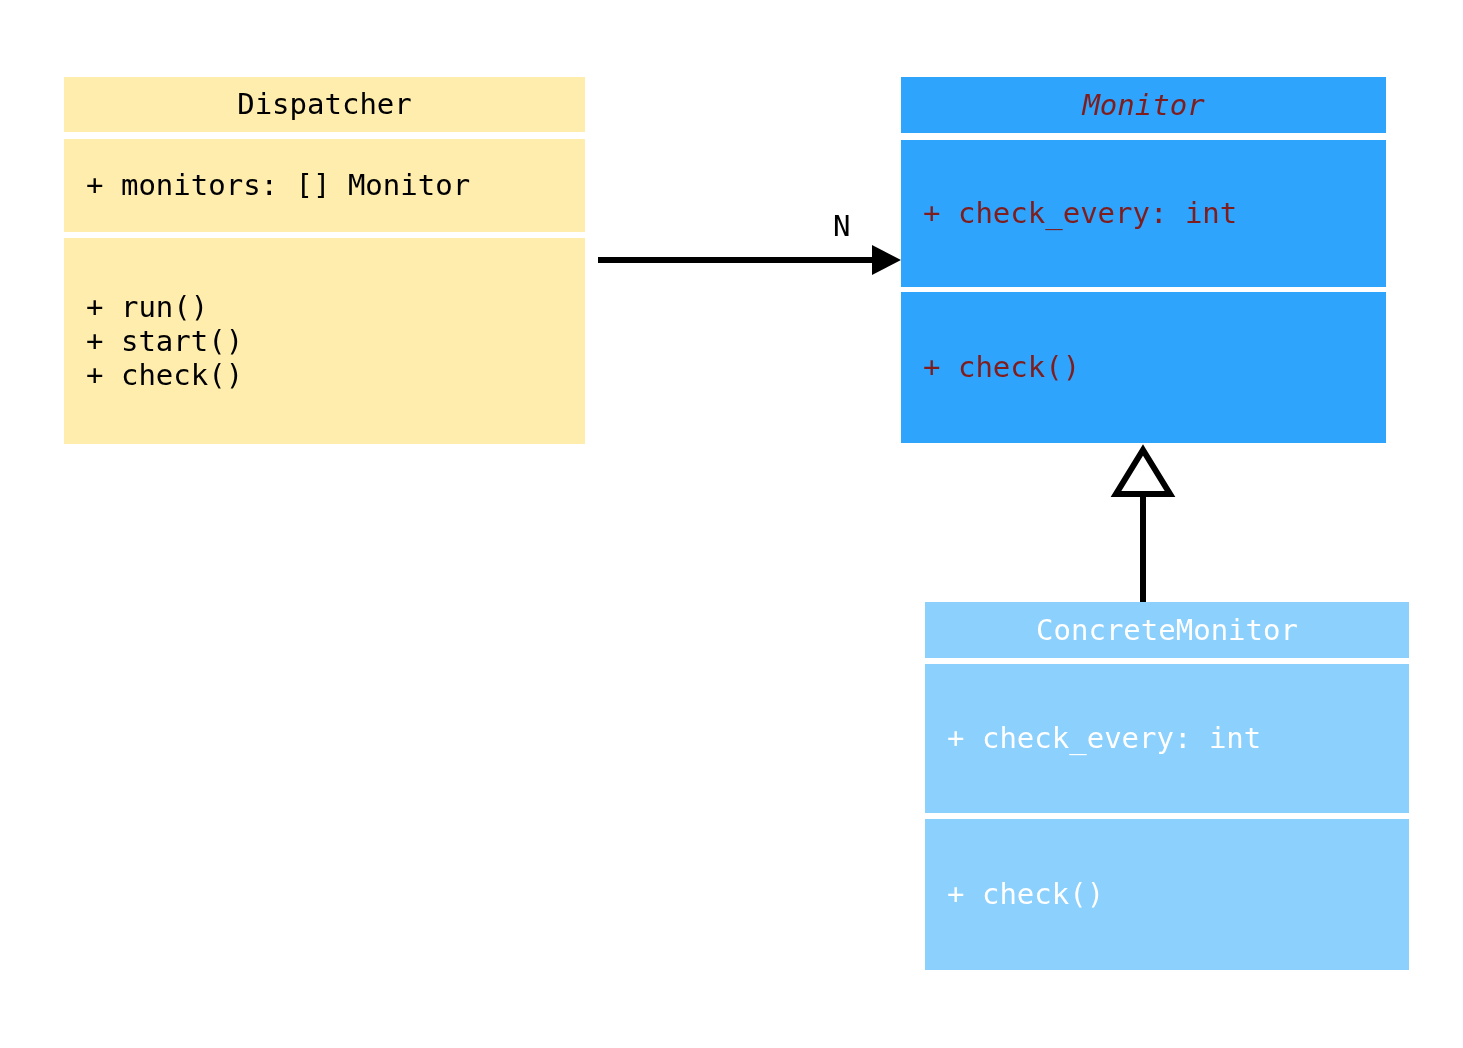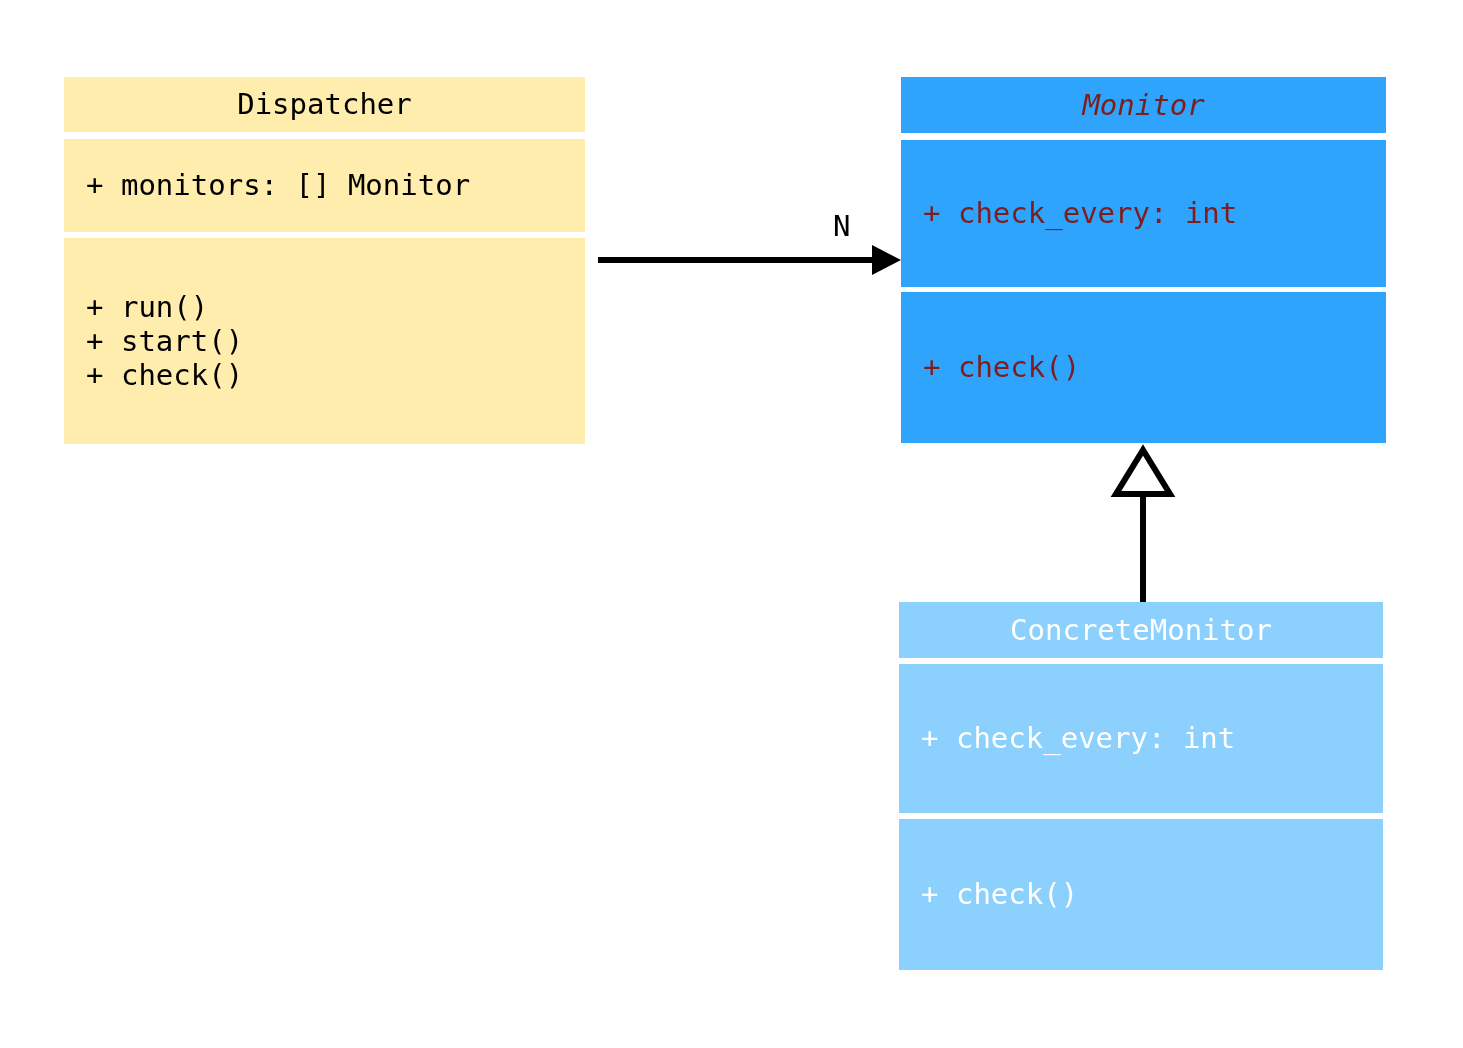--- a/index.html
+++ b/index.html
@@ -83,21 +83,21 @@
   }
   #class-monitor .uml-section { background: #2fa4fd; }
   #class-monitor .uml-title,
   #class-monitor .uml-members { color: #7f1d1d; }
   #monitor-title-section { height: 56px; }
   #monitor-attrs-section { height: 147px; margin-top: 7px; }
   #monitor-methods-section { height: 151px; margin-top: 5px; }
 
   
   #class-concretemonitor {
-    left: 899px;
+    left: 925px;
     top: 602px;
     width: 484px;
     height: 368px;
   }
   #class-concretemonitor .uml-section { background: #8cd0fd; }
   #class-concretemonitor .uml-title,
   #class-concretemonitor .uml-members { color: #ffffff; }
   #concrete-title-section { height: 56px; }
   #concrete-attrs-section { height: 149px; margin-top: 6px; }
   #concrete-methods-section { height: 151px; margin-top: 6px; }

